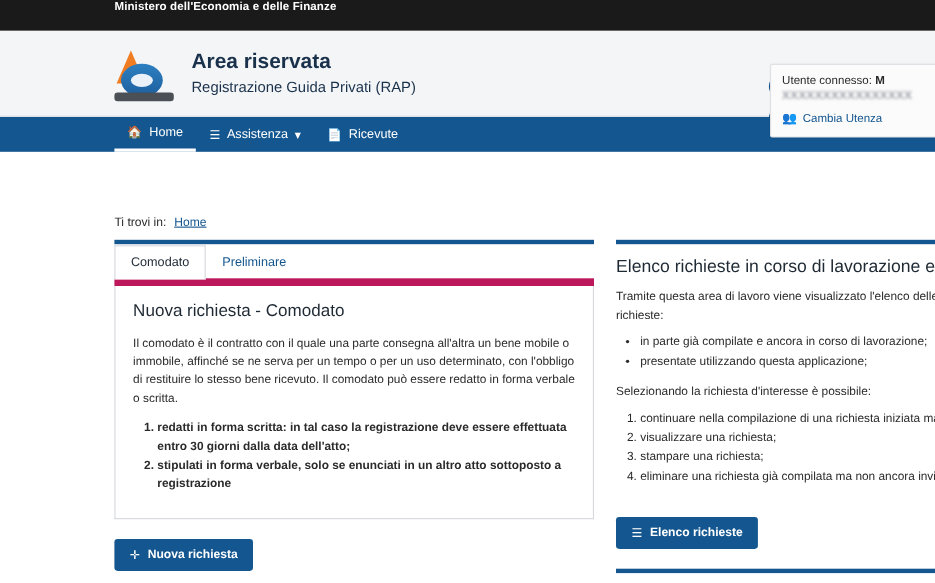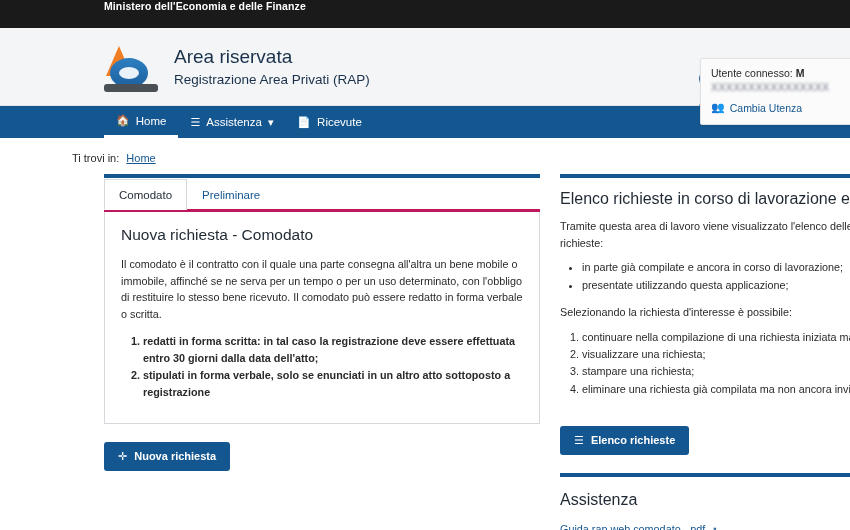--- a/index.html
+++ b/index.html
@@ -66,21 +66,21 @@
   }
   .logo .base {
     position: absolute;
     left: 0; bottom: 0;
     width: 54px; height: 8px;
     border-radius: 3px;
     background: #4b4f56;
   }
   .brand-title {
     font-size: 19px;
-    font-weight: 400;
+    font-weight: 700;
     color: #19314b;
     line-height: 1.25;
   }
   .brand-sub {
     font-size: 13.5px;
     color: #19314b;
     line-height: 1.3;
     margin-top: 2px;
   }
 
@@ -158,23 +158,24 @@
     padding: 0 12px;
     white-space: nowrap;
   }
   .nav-item.active {
     border-bottom: 3px solid #ffffff;
   }
   .nav-item .glyph { font-size: 11px; }
 
   
   .breadcrumb {
-    padding: 14px 0 10px 72px;
+    padding: 14px 0 10px 104px;
     font-size: 11px;
     color: #2a2a2a;
+    margin-top: 44px;
   }
   .breadcrumb a {
     color: #14568f;
     text-decoration: underline;
     margin-left: 4px;
   }
 
   
   .content {
     display: flex;
@@ -186,21 +187,21 @@
 
   .rule {
     height: 4px;
     background: #14568f;
     margin-bottom: 0;
   }
 
   
   .tabs {
     display: flex;
-    border-bottom: 3px solid #be185d;
+    border-bottom: 7px solid #be185d;
   }
   .tab {
     font-size: 11.5px;
     color: #14568f;
     padding: 9px 14px 8px 14px;
     border: 1px solid transparent;
     border-bottom: none;
     position: relative;
     top: 1px;
   }
@@ -304,21 +305,21 @@
   </div>
 
   <div class="header">
     <div class="logo">
       <div class="cone"></div>
       <div class="disc"></div>
       <div class="base"></div>
     </div>
     <div>
       <div class="brand-title">Area riservata</div>
-      <div class="brand-sub">Registrazione Area Privati (RAP)</div>
+      <div class="brand-sub">Registrazione Guida Privati (RAP)</div>
     </div>
 
     <div class="header-icons">
       <div class="circ-icon">
         <span>i</span>
       </div>
       <div class="circ-icon">
         <svg width="11" height="11" viewBox="0 0 12 12" aria-hidden="true">
           <path d="M6 2 L9.2 5.4 H7 V9.2 H5 V5.4 H2.8 Z" fill="#ffffff"></path>
         </svg>

